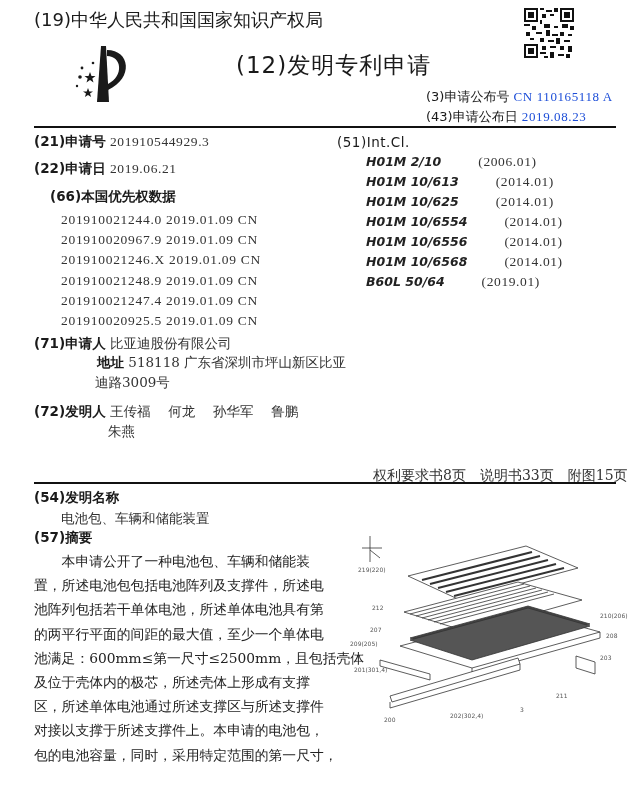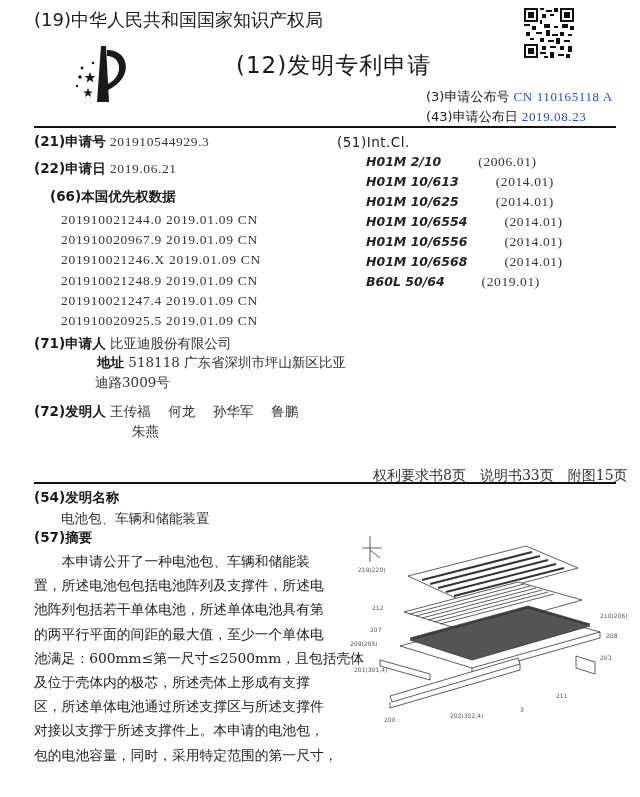--- a/index.html
+++ b/index.html
@@ -128,21 +128,21 @@
 <div class="abs field" style="left:61px; top:354px;margin-left:36px;">
   <span class="lbl">地址</span>
   <span class="cjk-val">518118 广东省深圳市坪山新区比亚</span>
 </div>
 <div class="abs cjk-val" style="left:95px; top:374px;">迪路3009号</div>
 
 <div class="abs field" style="left:34px; top:403px;">
   <span class="lbl">(72)发明人</span>
   <span class="cjk-val">王传福　 何龙　 孙华军　 鲁鹏</span>
 </div>
-<div class="abs cjk-val" style="left:108px; top:423px;margin-left:24px;">朱燕</div>
+<div class="abs cjk-val" style="left:108px; top:423px;">朱燕</div>
 
 <div class="abs" style="left:337px; top:134px; font-size:13.5px; font-family:'DejaVu Sans', sans-serif; letter-spacing:0.5px;">(51)Int.Cl.</div>
 <div class="abs ipc" style="left:366px; top:153px;"><span class="code">H01M 2/10</span><span class="ver">(2006.01)</span></div>
 <div class="abs ipc" style="left:366px; top:173px;"><span class="code">H01M 10/613</span><span class="ver">(2014.01)</span></div>
 <div class="abs ipc" style="left:366px; top:193px;"><span class="code">H01M 10/625</span><span class="ver">(2014.01)</span></div>
 <div class="abs ipc" style="left:366px; top:213px;"><span class="code">H01M 10/6554</span><span class="ver">(2014.01)</span></div>
 <div class="abs ipc" style="left:366px; top:233px;"><span class="code">H01M 10/6556</span><span class="ver">(2014.01)</span></div>
 <div class="abs ipc" style="left:366px; top:253px;"><span class="code">H01M 10/6568</span><span class="ver">(2014.01)</span></div>
 <div class="abs ipc" style="left:366px; top:273px;"><span class="code">B60L 50/64</span><span class="ver">(2019.01)</span></div>
 

